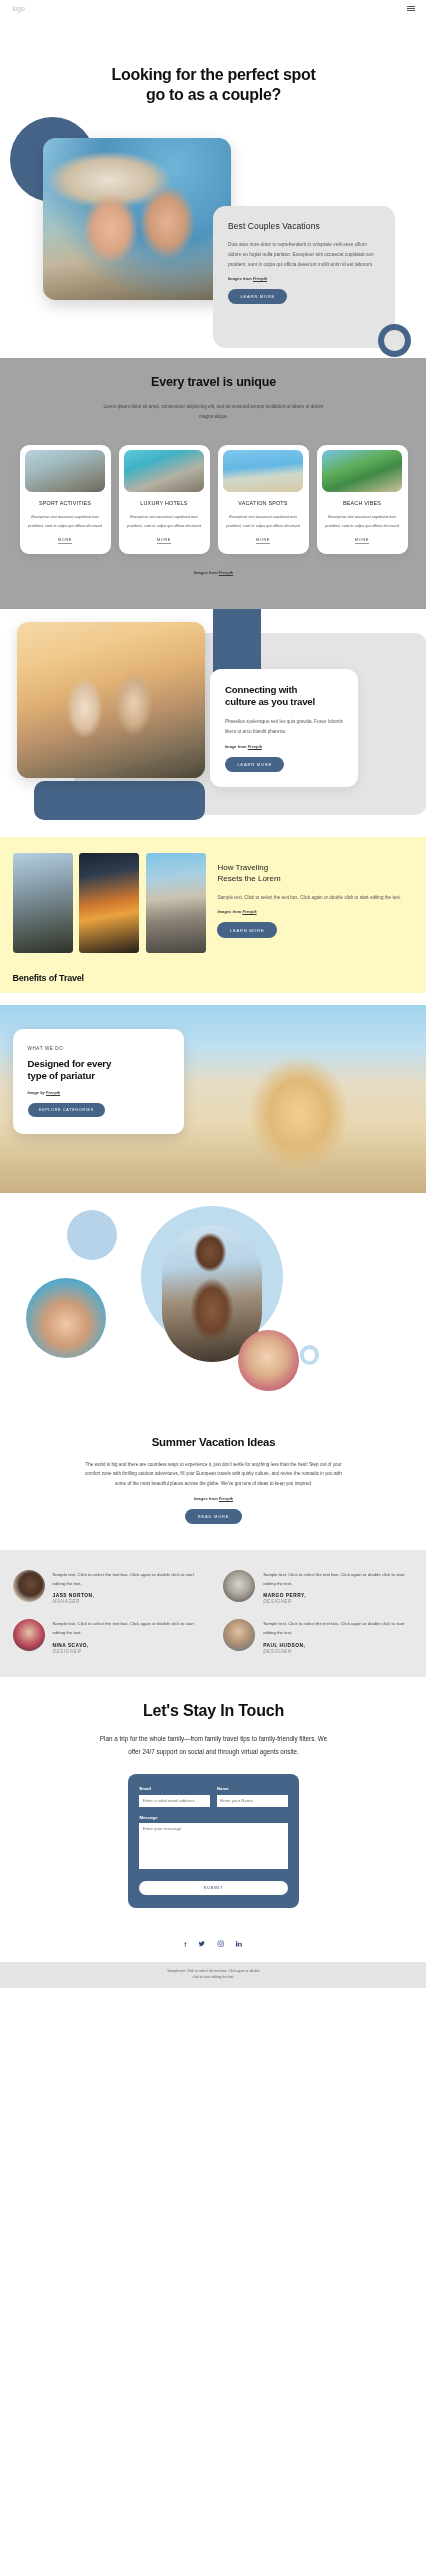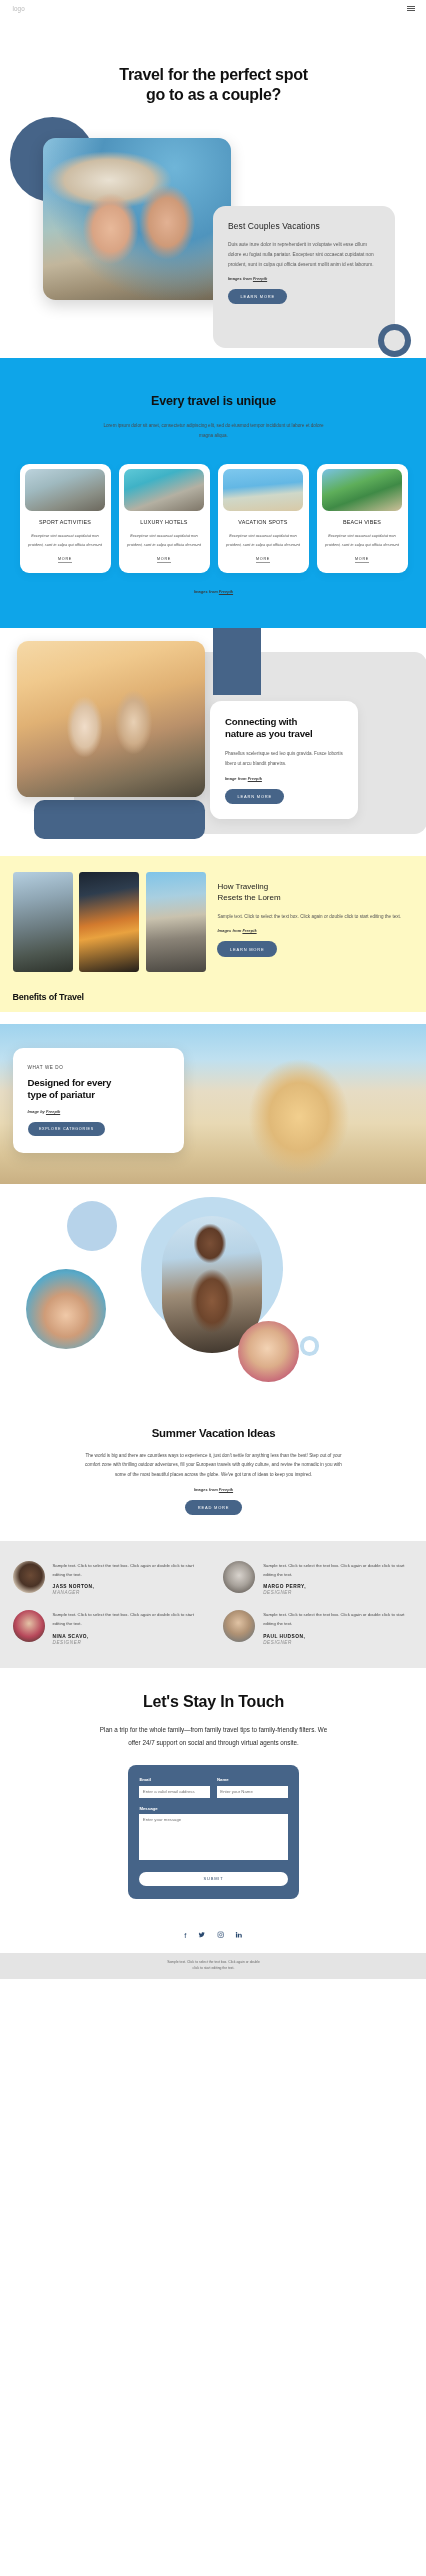--- a/index.html
+++ b/index.html
@@ -43,21 +43,21 @@
   .credit{font-size:4px;font-style:italic;font-weight:700;color:#3a3a3a;margin-top:6.8px;}
   .credit u{text-decoration:underline;}
   .btn{
     display:inline-block;background:#466488;color:#fff;border:none;border-radius:9px;
     font-size:4px;letter-spacing:0.8px;padding:5.1px 12.5px;margin-top:8px;cursor:pointer;font-family:inherit;
   }
   .hero-ring{position:absolute;right:16px;top:307px;width:33px;height:33px;border-radius:50%;background:#466488;z-index:14;}
   .hero-ring::after{content:"";position:absolute;inset:6.3px;border-radius:50%;background:#e4e4e4;}
 
   
-  .unique{background:#0ea5e9;padding:36px 0 34px;position:relative;}
+  .unique{background:#a3a3a3;padding:17px 0 34px;position:relative;}
   .sec-title{text-align:center;font-size:12.5px;font-weight:800;letter-spacing:-0.2px;color:#111;}
   .sec-sub{text-align:center;font-size:4.6px;line-height:2.2;color:#4a4a4a;max-width:228px;margin:12.5px auto 0;}
   .cards{display:flex;gap:8px;justify-content:center;margin-top:23px;padding:0 12.5px;}
   .card{width:91px;background:#fff;border-radius:9px;padding:5.7px 5.7px 10.2px;text-align:center;box-shadow:0 2.3px 8px rgba(0,0,0,.05);}
   .card-img{width:100%;height:42px;border-radius:6.8px;}
   .c1{background:linear-gradient(160deg,#bcd3dd 0%,#9fb9bf 35%,#8a8f86 70%,#6b675c 100%);}
   .c2{background:linear-gradient(160deg,#5fc9d8 0%,#3fb2c6 30%,#b4b0a2 62%,#7d7567 100%);}
   .c3{background:linear-gradient(175deg,#7ec8ee 0%,#63b7e4 40%,#cfd8c9 62%,#d8c9a6 100%);}
   .c4{background:linear-gradient(160deg,#79c3e6 0%,#5eae5a 38%,#3f8a46 60%,#cfc09a 100%);}
   .card h4{font-size:5.4px;font-weight:400;letter-spacing:0.2px;color:#222;margin:8px 0 6.8px;}
@@ -70,40 +70,40 @@
   .nature-grey{position:absolute;left:74px;top:24px;width:353px;height:182px;background:#e4e4e4;border-radius:12.5px;z-index:1;}
   .nature-photo{
     position:absolute;left:17px;top:12.5px;width:188px;height:156px;border-radius:11.4px;z-index:5;
     background:
       radial-gradient(ellipse 24px 41px at 36% 55%, #f0ddc9 0%, #dcc2a5 50%, rgba(220,194,165,0) 75%),
       radial-gradient(ellipse 25px 43px at 62% 52%, #e8d0b4 0%, #cfae8a 50%, rgba(207,174,138,0) 75%),
       linear-gradient(165deg,#f5d9a8 0%,#f0c98d 22%,#e0b174 42%,#b9906a 62%,#7e6f57 82%,#4b4639 100%);
     box-shadow:0 4.6px 12.5px rgba(0,0,0,.15);
   }
   .nature-blue{position:absolute;left:213px;top:0px;width:48px;height:67px;background:#466488;border-radius:0 0 0 0;z-index:4;}
-  .nature-card{position:absolute;left:210px;top:73px;width:148px;background:#fff;border-radius:11.4px;z-index:9;padding:15px 15px 15px;box-shadow:0 3.4px 11.4px rgba(0,0,0,.07);}
+  .nature-card{position:absolute;left:210px;top:60px;width:148px;background:#fff;border-radius:11.4px;z-index:9;padding:15px 15px 15px;box-shadow:0 3.4px 11.4px rgba(0,0,0,.07);}
   .nature-card h3{font-size:9.7px;font-weight:800;line-height:1.25;letter-spacing:-0.2px;color:#111;}
   .nature-card p{font-size:4.6px;line-height:2.1;color:#5a5a5a;margin-top:9px;}
   .nature-blue-round{position:absolute;left:34px;top:172px;width:171px;height:39px;background:#466488;border-radius:10.2px;z-index:3;}
 
   
   .brain{position:relative;background:#fef9c3;padding:16px 0 10.2px;}
   .brain-row{display:flex;gap:6.8px;padding:0 12.5px;}
   .brain-imgs{display:flex;gap:6.8px;}
   .bimg{width:60px;height:100px;border-radius:3.4px;}
   .b1{background:linear-gradient(170deg,#b5cfe0 0%,#8fa6b4 28%,#6b7b80 55%,#4d5750 78%,#2e332c 100%);}
   .b2{background:linear-gradient(170deg,#1b2430 0%,#2e3d4e 22%,#d27a2e 50%,#e9a23f 62%,#241f1a 100%);}
   .b3{background:linear-gradient(175deg,#7fc4e8 0%,#a9cfe0 25%,#c9c2ae 45%,#8a8377 66%,#4a4741 100%);}
   .brain-txt{flex:1;padding-top:10.2px;padding-left:4.6px;}
   .brain-txt h3{font-size:8px;font-weight:400;line-height:1.35;color:#222;}
   .brain-txt p{font-size:4.6px;line-height:2.1;color:#555;margin-top:8px;}
   .benefits{font-size:9px;font-weight:800;letter-spacing:-0.2px;padding:19.3px 0 0 12.5px;color:#111;}
 
   
-  .designed{position:relative;height:160px;margin-top:12.5px;overflow:hidden;
+  .designed{position:relative;height:188px;margin-top:12.5px;overflow:hidden;
     background:
       radial-gradient(ellipse 74px 85px at 70% 58%, #f2cf8e 0%, #e0b978 40%, rgba(224,185,120,0) 68%),
       linear-gradient(180deg,#9fd3ee 0%,#bfe0f0 22%,#e6dcc4 42%,#e8d9b4 62%,#d9c497 82%,#c9b083 100%);
   }
   .designed-card{position:absolute;left:12.5px;top:24px;width:171px;background:#fff;border-radius:10.2px;padding:17px 15px 17px;box-shadow:0 4.6px 13.7px rgba(0,0,0,.12);}
   .eyebrow{font-size:4.6px;letter-spacing:0.6px;color:#444;}
   .designed-card h3{font-size:9.7px;font-weight:800;line-height:1.28;letter-spacing:-0.2px;color:#111;margin-top:6.8px;}
   .btn-outline{display:inline-block;background:#466488;color:#fff;border-radius:9px;font-size:3.7px;letter-spacing:0.7px;padding:5.1px 11.4px;margin-top:8px;cursor:pointer;border:none;font-family:inherit;}
 
   
@@ -167,21 +167,21 @@
     <div class="logo">logo</div>
     <div class="burger">
         <i></i>
         <i></i>
         <i></i>
       </div>
   </div>
 
   <div class="hero">
     <div class="hero-title">
-      <span>Travel for the perfect spot</span>
+      <span>Looking for the perfect spot</span>
       <span>go to as a couple?</span>
     </div>
     <div class="hero-circle-lg"></div>
     <div class="hero-photo"></div>
     <div class="hero-card">
       <h3>Best Couples Vacations</h3>
       <p>Duis aute irure dolor in reprehenderit in voluptate velit esse cillum dolore eu fugiat nulla pariatur. Excepteur sint occaecat cupidatat non proident, sunt in culpa qui officia deserunt mollit anim id est laborum.</p>
       <div class="credit"><span>Images from </span><u>Freepik</u></div>
       <button class="btn">LEARN MORE</button>
     </div>
@@ -221,21 +221,21 @@
   </div>
 
   <div class="nature">
     <div class="nature-grey"></div>
     <div class="nature-blue"></div>
     <div class="nature-photo"></div>
     <div class="nature-blue-round"></div>
     <div class="nature-card">
       <h3>
         <span>Connecting with</span><br>
-        <span>nature as you travel</span>
+        <span>culture as you travel</span>
       </h3>
       <p>Phasellus scelerisque sed leo quis gravida. Fusce lobortis libero ut arcu blandit pharetra.</p>
       <div class="credit"><span>Image from </span><u>Freepik</u></div>
       <button class="btn">LEARN MORE</button>
     </div>
   </div>
 
   <div class="brain">
     <div class="brain-row">
       <div class="brain-imgs">

